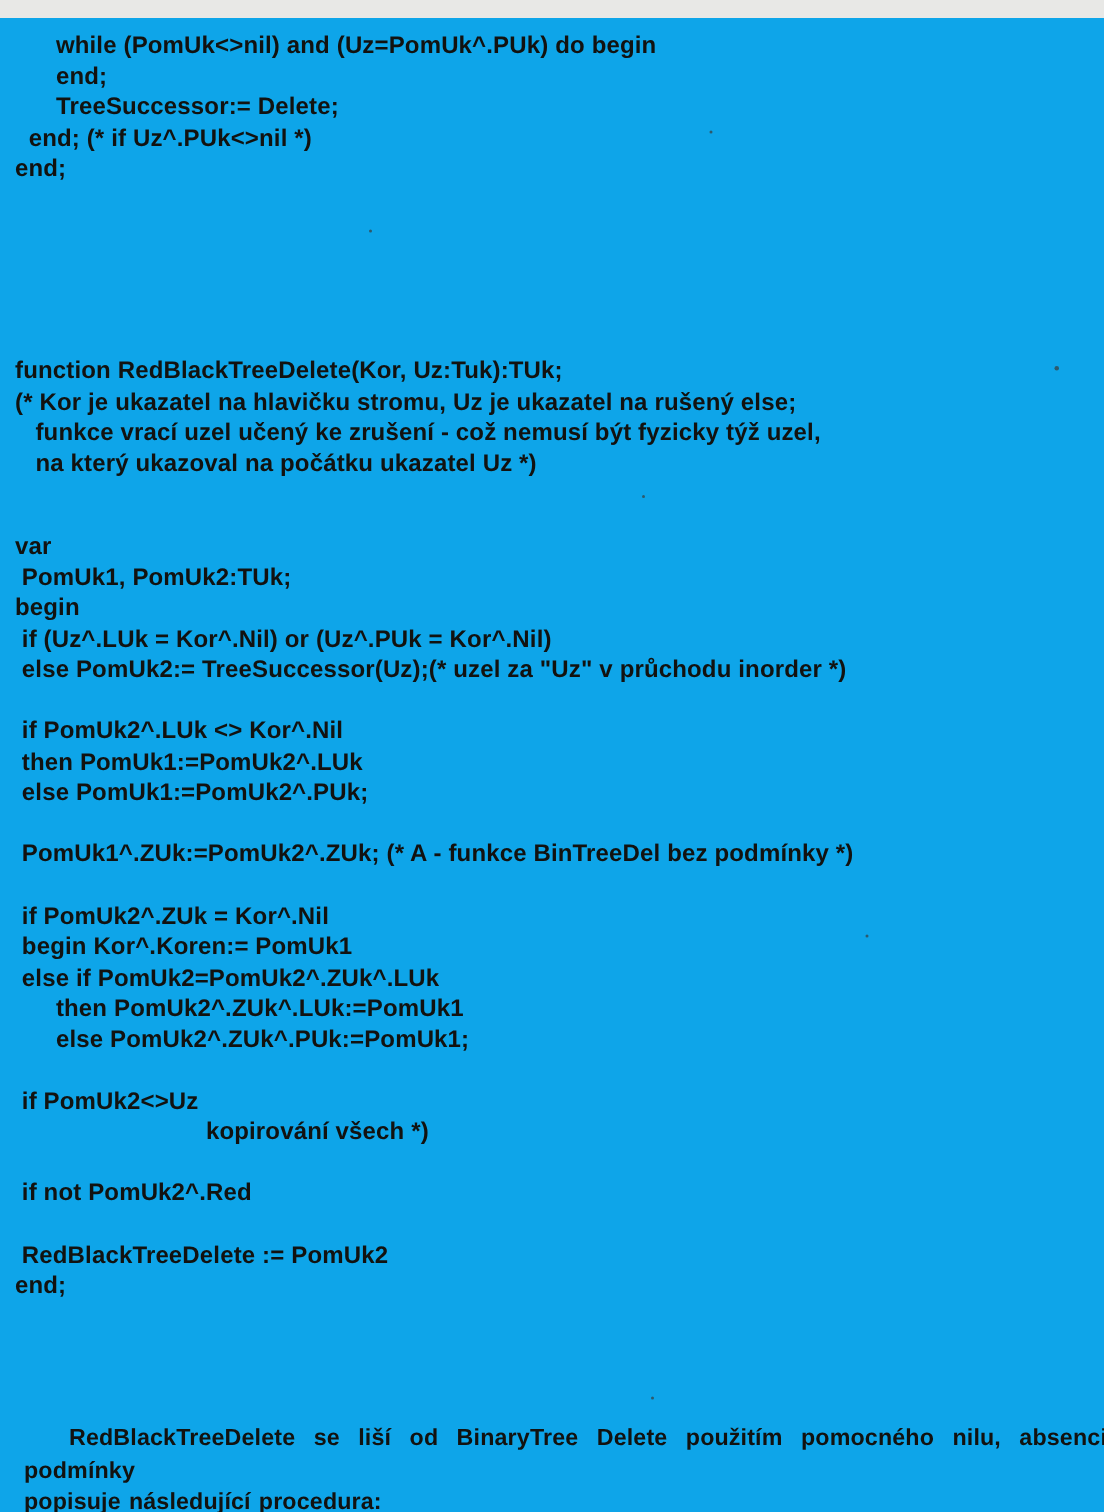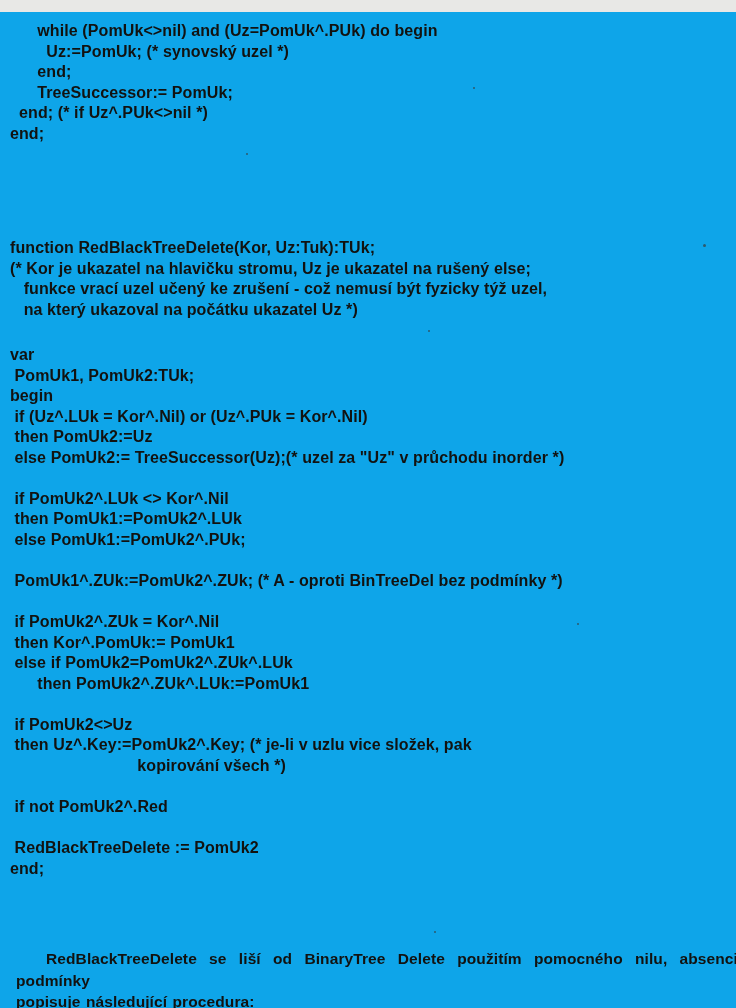--- a/index.html
+++ b/index.html
@@ -26,21 +26,21 @@
   }
   .cl {
     height: 20.55px;
     line-height: 20.55px;
     font-size: 16px;
     white-space: pre;
     letter-spacing: 0.1px;
   }
   #block-top  { top: 9px; }
   #block-head { top: 226px; }
-  #block-body { top: 333px; }
+  #block-body { top: 343px; }
   .paragraph {
     position: absolute;
     left: 16px;
     top: 936px;
     width: 722px;
   }
   .pl {
     font-size: 15.5px;
     line-height: 21.6px;
     letter-spacing: 0.1px;
@@ -66,55 +66,53 @@
   .s5 { left: 577px; top: 611px; width: 2px; height: 2px; }
   .s6 { left: 434px; top: 919px; width: 2px; height: 2px; }
 </style>
 </head>
 <body>
 
 <div class="page">
 
   <div class="code-block" id="block-top">
     <div class="cl">      while (PomUk&lt;&gt;nil) and (Uz=PomUk^.PUk) do begin</div>
-    <div class="cl">        Uz:=PomUk; (* synovský uzel *)</div>
     <div class="cl">      end;</div>
-    <div class="cl">      TreeSuccessor:= PomUk;</div>
+    <div class="cl">      TreeSuccessor:= Delete;</div>
     <div class="cl">  end; (* if Uz^.PUk&lt;&gt;nil *)</div>
     <div class="cl">end;</div>
   </div>
 
   <div class="code-block" id="block-head">
     <div class="cl">function RedBlackTreeDelete(Kor, Uz:Tuk):TUk;</div>
     <div class="cl">(* Kor je ukazatel na hlavičku stromu, Uz je ukazatel na rušený else;</div>
     <div class="cl">   funkce vrací uzel učený ke zrušení - což nemusí být fyzicky týž uzel,</div>
     <div class="cl">   na který ukazoval na počátku ukazatel Uz *)</div>
   </div>
 
   <div class="code-block" id="block-body">
     <div class="cl">var</div>
     <div class="cl"> PomUk1, PomUk2:TUk;</div>
     <div class="cl">begin</div>
     <div class="cl"> if (Uz^.LUk = Kor^.Nil) or (Uz^.PUk = Kor^.Nil)</div>
-    <div class="cl"> then PomUk2:=Uz</div>
     <div class="cl"> else PomUk2:= TreeSuccessor(Uz);(* uzel za "Uz" v průchodu inorder *)</div>
     <div class="cl"></div>
     <div class="cl"> if PomUk2^.LUk &lt;&gt; Kor^.Nil</div>
     <div class="cl"> then PomUk1:=PomUk2^.LUk</div>
     <div class="cl"> else PomUk1:=PomUk2^.PUk;</div>
     <div class="cl"></div>
-    <div class="cl"> PomUk1^.ZUk:=PomUk2^.ZUk; (* A - oproti BinTreeDel bez podmínky *)</div>
+    <div class="cl"> PomUk1^.ZUk:=PomUk2^.ZUk; (* A - funkce BinTreeDel bez podmínky *)</div>
     <div class="cl"></div>
     <div class="cl"> if PomUk2^.ZUk = Kor^.Nil</div>
-    <div class="cl"> then Kor^.PomUk:= PomUk1</div>
+    <div class="cl"> begin Kor^.Koren:= PomUk1</div>
     <div class="cl"> else if PomUk2=PomUk2^.ZUk^.LUk</div>
     <div class="cl">      then PomUk2^.ZUk^.LUk:=PomUk1</div>
+    <div class="cl">      else PomUk2^.ZUk^.PUk:=PomUk1;</div>
     <div class="cl"></div>
     <div class="cl"> if PomUk2&lt;&gt;Uz</div>
-    <div class="cl"> then Uz^.Key:=PomUk2^.Key; (* je-li v uzlu vice složek, pak</div>
     <div class="cl">                            kopirování všech *)</div>
     <div class="cl"></div>
     <div class="cl"> if not PomUk2^.Red</div>
     <div class="cl"></div>
     <div class="cl"> RedBlackTreeDelete := PomUk2</div>
     <div class="cl">end;</div>
   </div>
 
   <div class="paragraph">
     <div class="pl first">RedBlackTreeDelete se liší od BinaryTree Delete použitím pomocného nilu, absenci podmínky</div>

